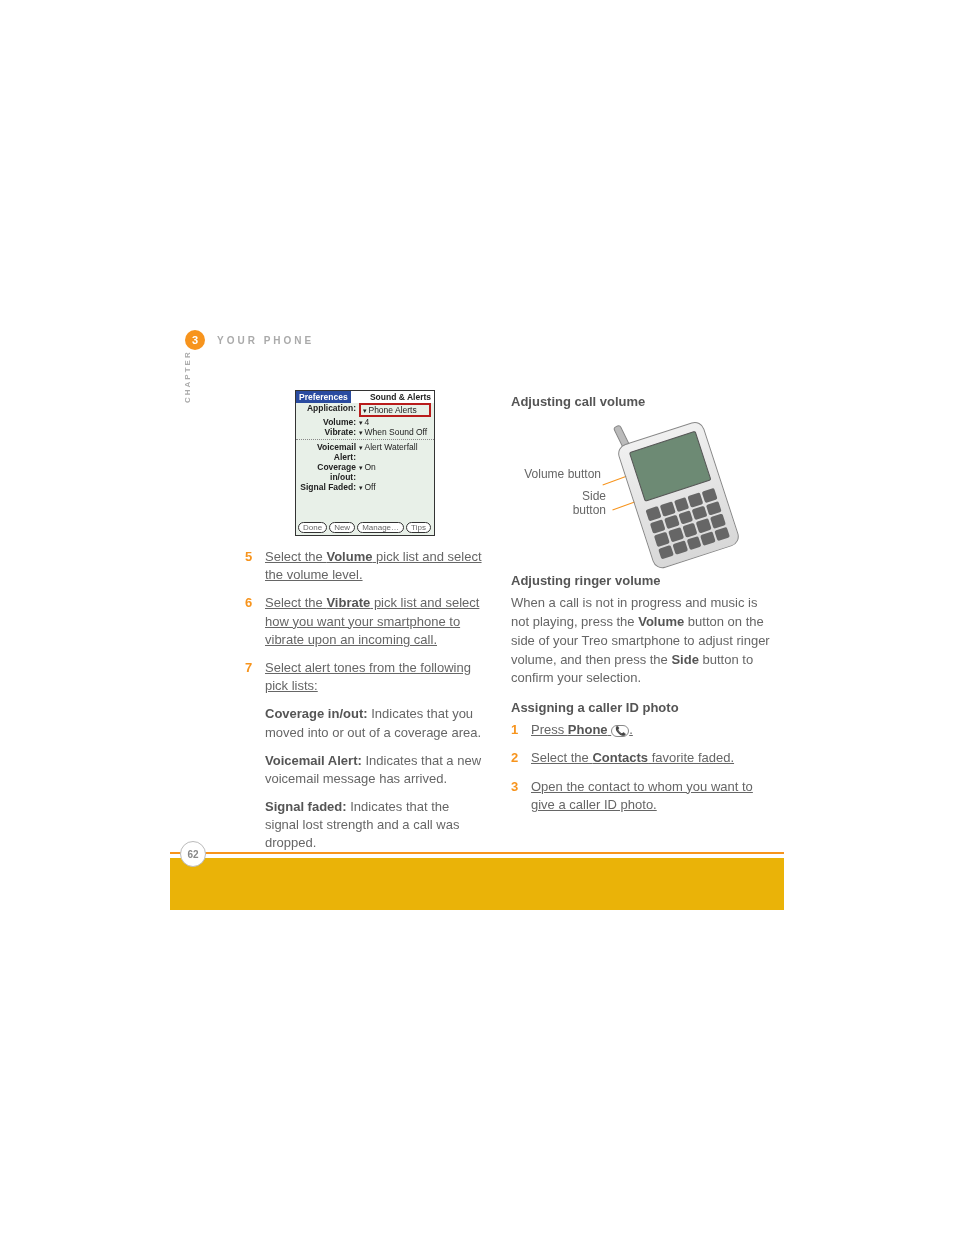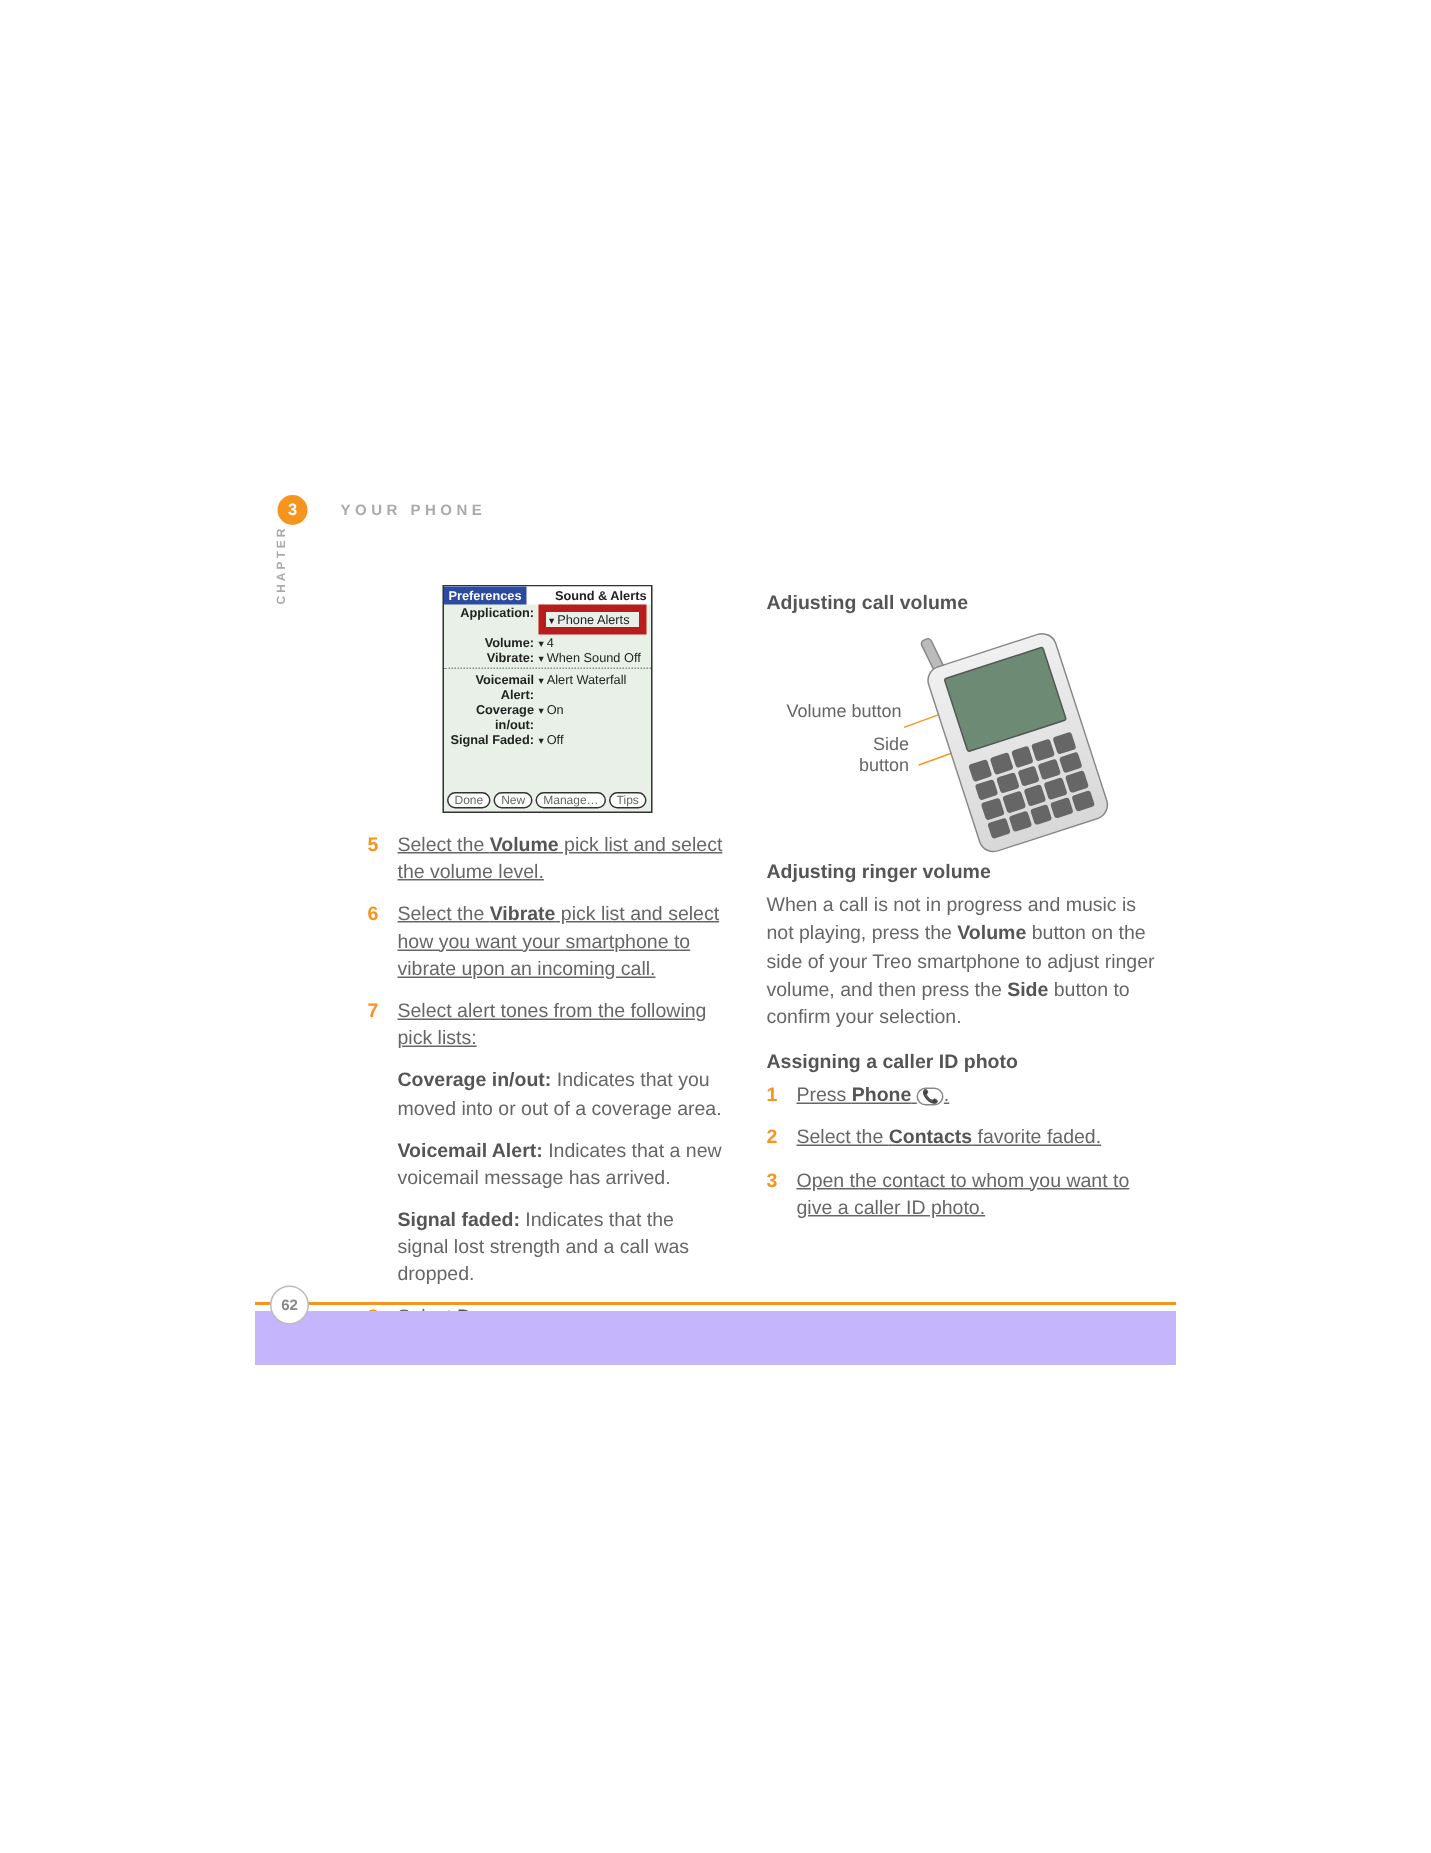--- a/index.html
+++ b/index.html
@@ -33,21 +33,21 @@
     font-size: 11px;
     font-weight: bold;
     display: flex;
     align-items: center;
     justify-content: center;
   }
   .chapter-title {
     letter-spacing: 3px;
     font-size: 10px;
     color: #aaaaaa;
-    margin-left: 22px;
+    margin-left: 12px;
     font-weight: bold;
   }
   .chapter-vert {
     position: absolute;
     top: 358px;
     left: 175px;
     transform: rotate(-90deg);
     transform-origin: left top;
     font-size: 8px;
     letter-spacing: 2px;
@@ -93,21 +93,21 @@
     padding: 1px 3px;
     color: #222;
   }
   .pref-row {
     display: flex;
     padding: 0 3px;
     color: #222;
   }
   .pref-label { flex: 0 0 60px; text-align: right; font-weight: bold; padding-right: 3px; }
   .pref-val { flex: 1; }
-  .pref-val.boxed { border: 5px solid #b91c1c; padding: 0 2px; }
+  .pref-val.boxed { border: 2px solid #b91c1c; padding: 0 2px; }
   .pref-val::before { content: "▾ "; font-size: 7px; }
   .pref-divider { border-top: 1px dotted #888; margin: 2px 0; }
   .pref-buttons {
     display: flex;
     gap: 2px;
     padding: 2px;
     margin-top: 28px;
   }
   .pref-btn {
     border: 1px solid #333;
@@ -227,22 +227,22 @@
     bottom: 325px;
     left: 170px;
     right: 170px;
   }
   .footer-line {
     height: 2px;
     background: #f7941d;
     margin-bottom: 4px;
   }
   .footer-bar {
-    height: 36px;
-    background: #c4b5fd;
+    height: 52px;
+    background: #eab308;
     position: relative;
   }
   .page-badge {
     position: absolute;
     top: -17px;
     left: 10px;
     width: 26px; height: 26px;
     border-radius: 50%;
     border: 1px solid #bbb;
     background: #fff;

